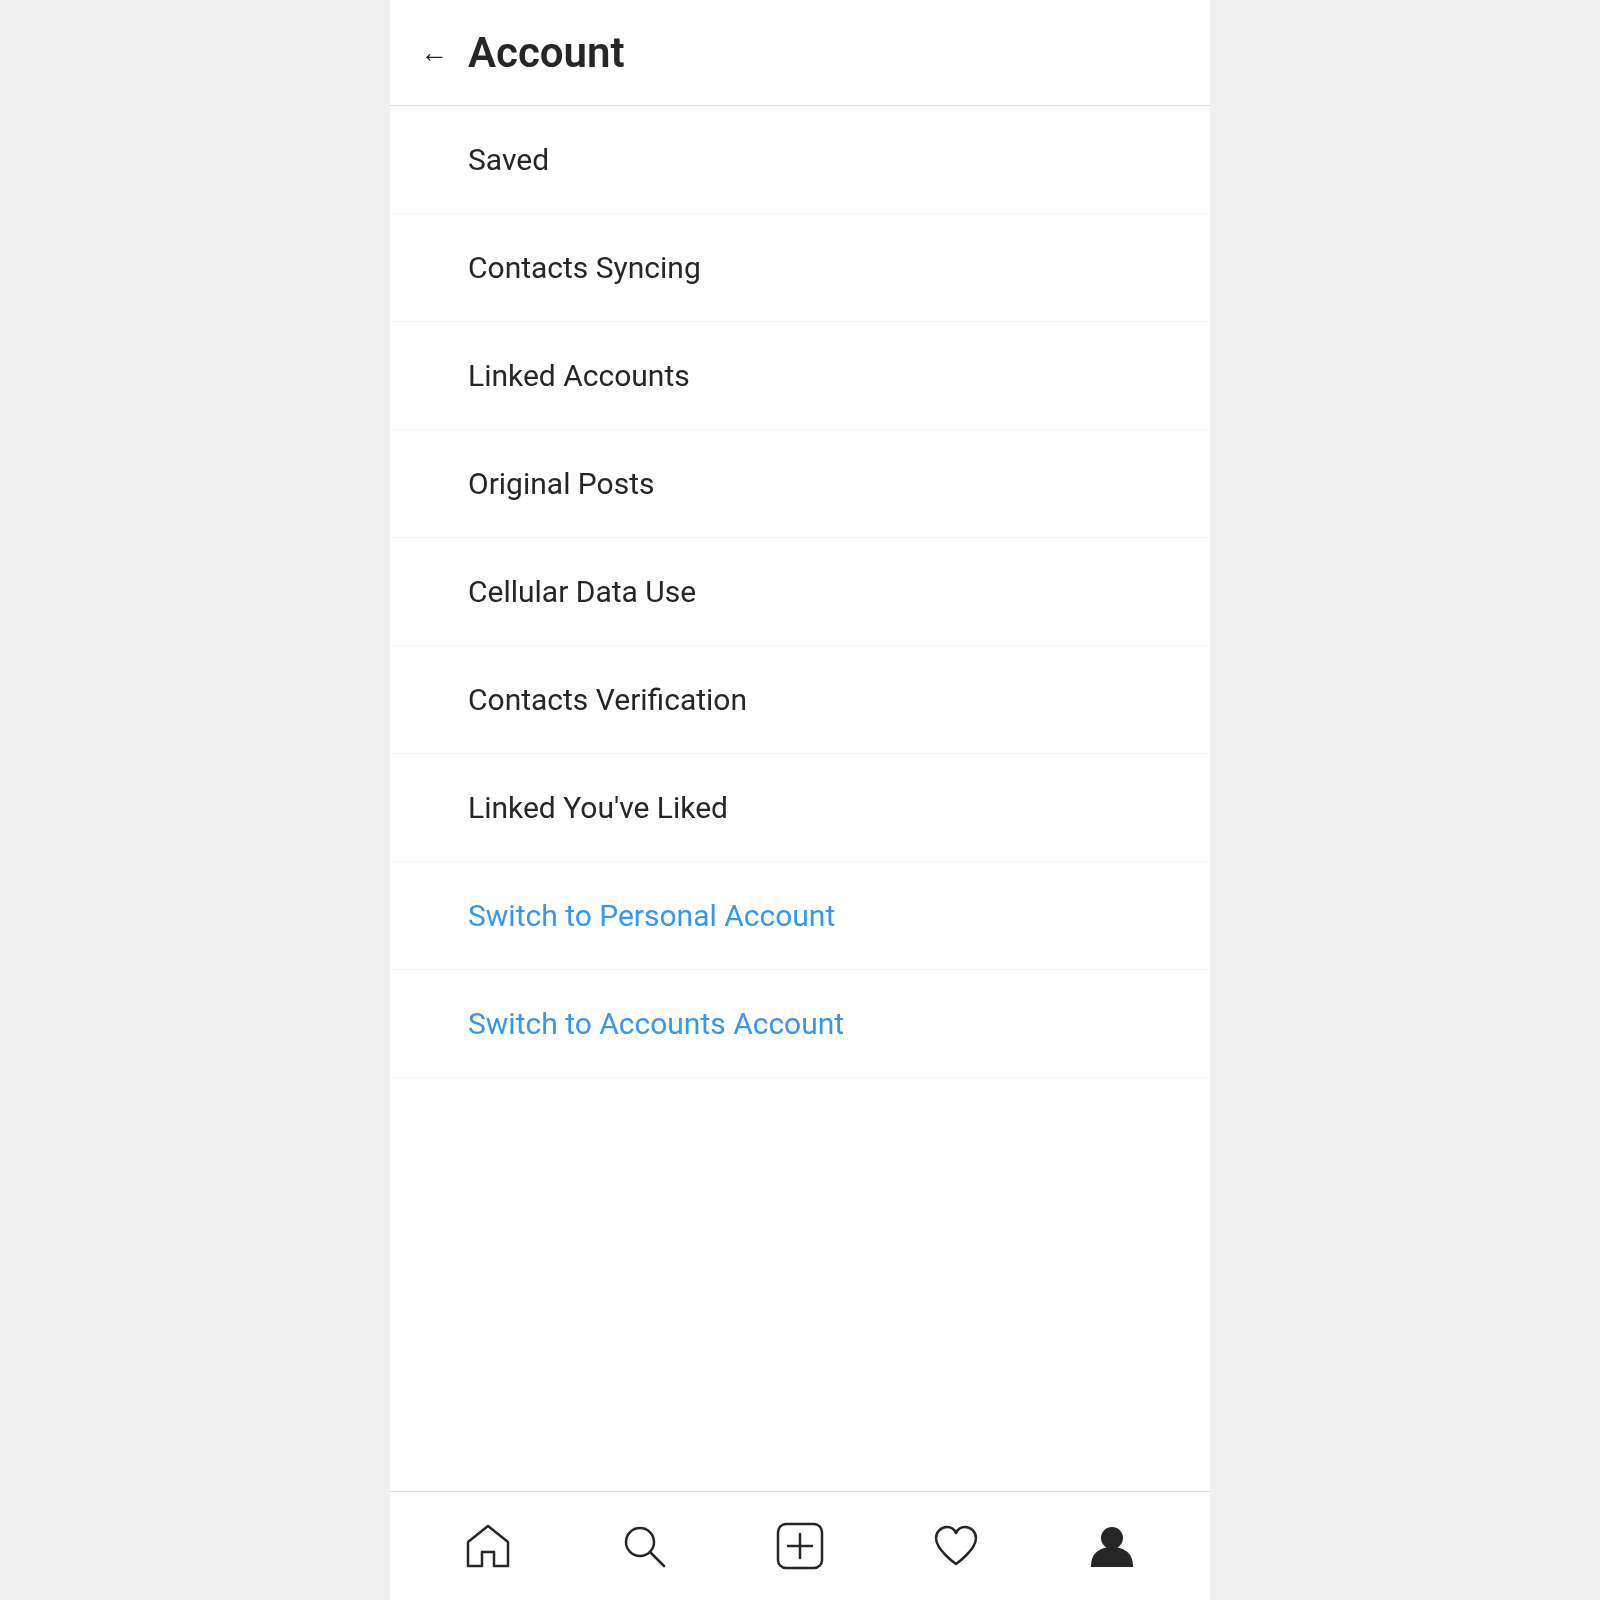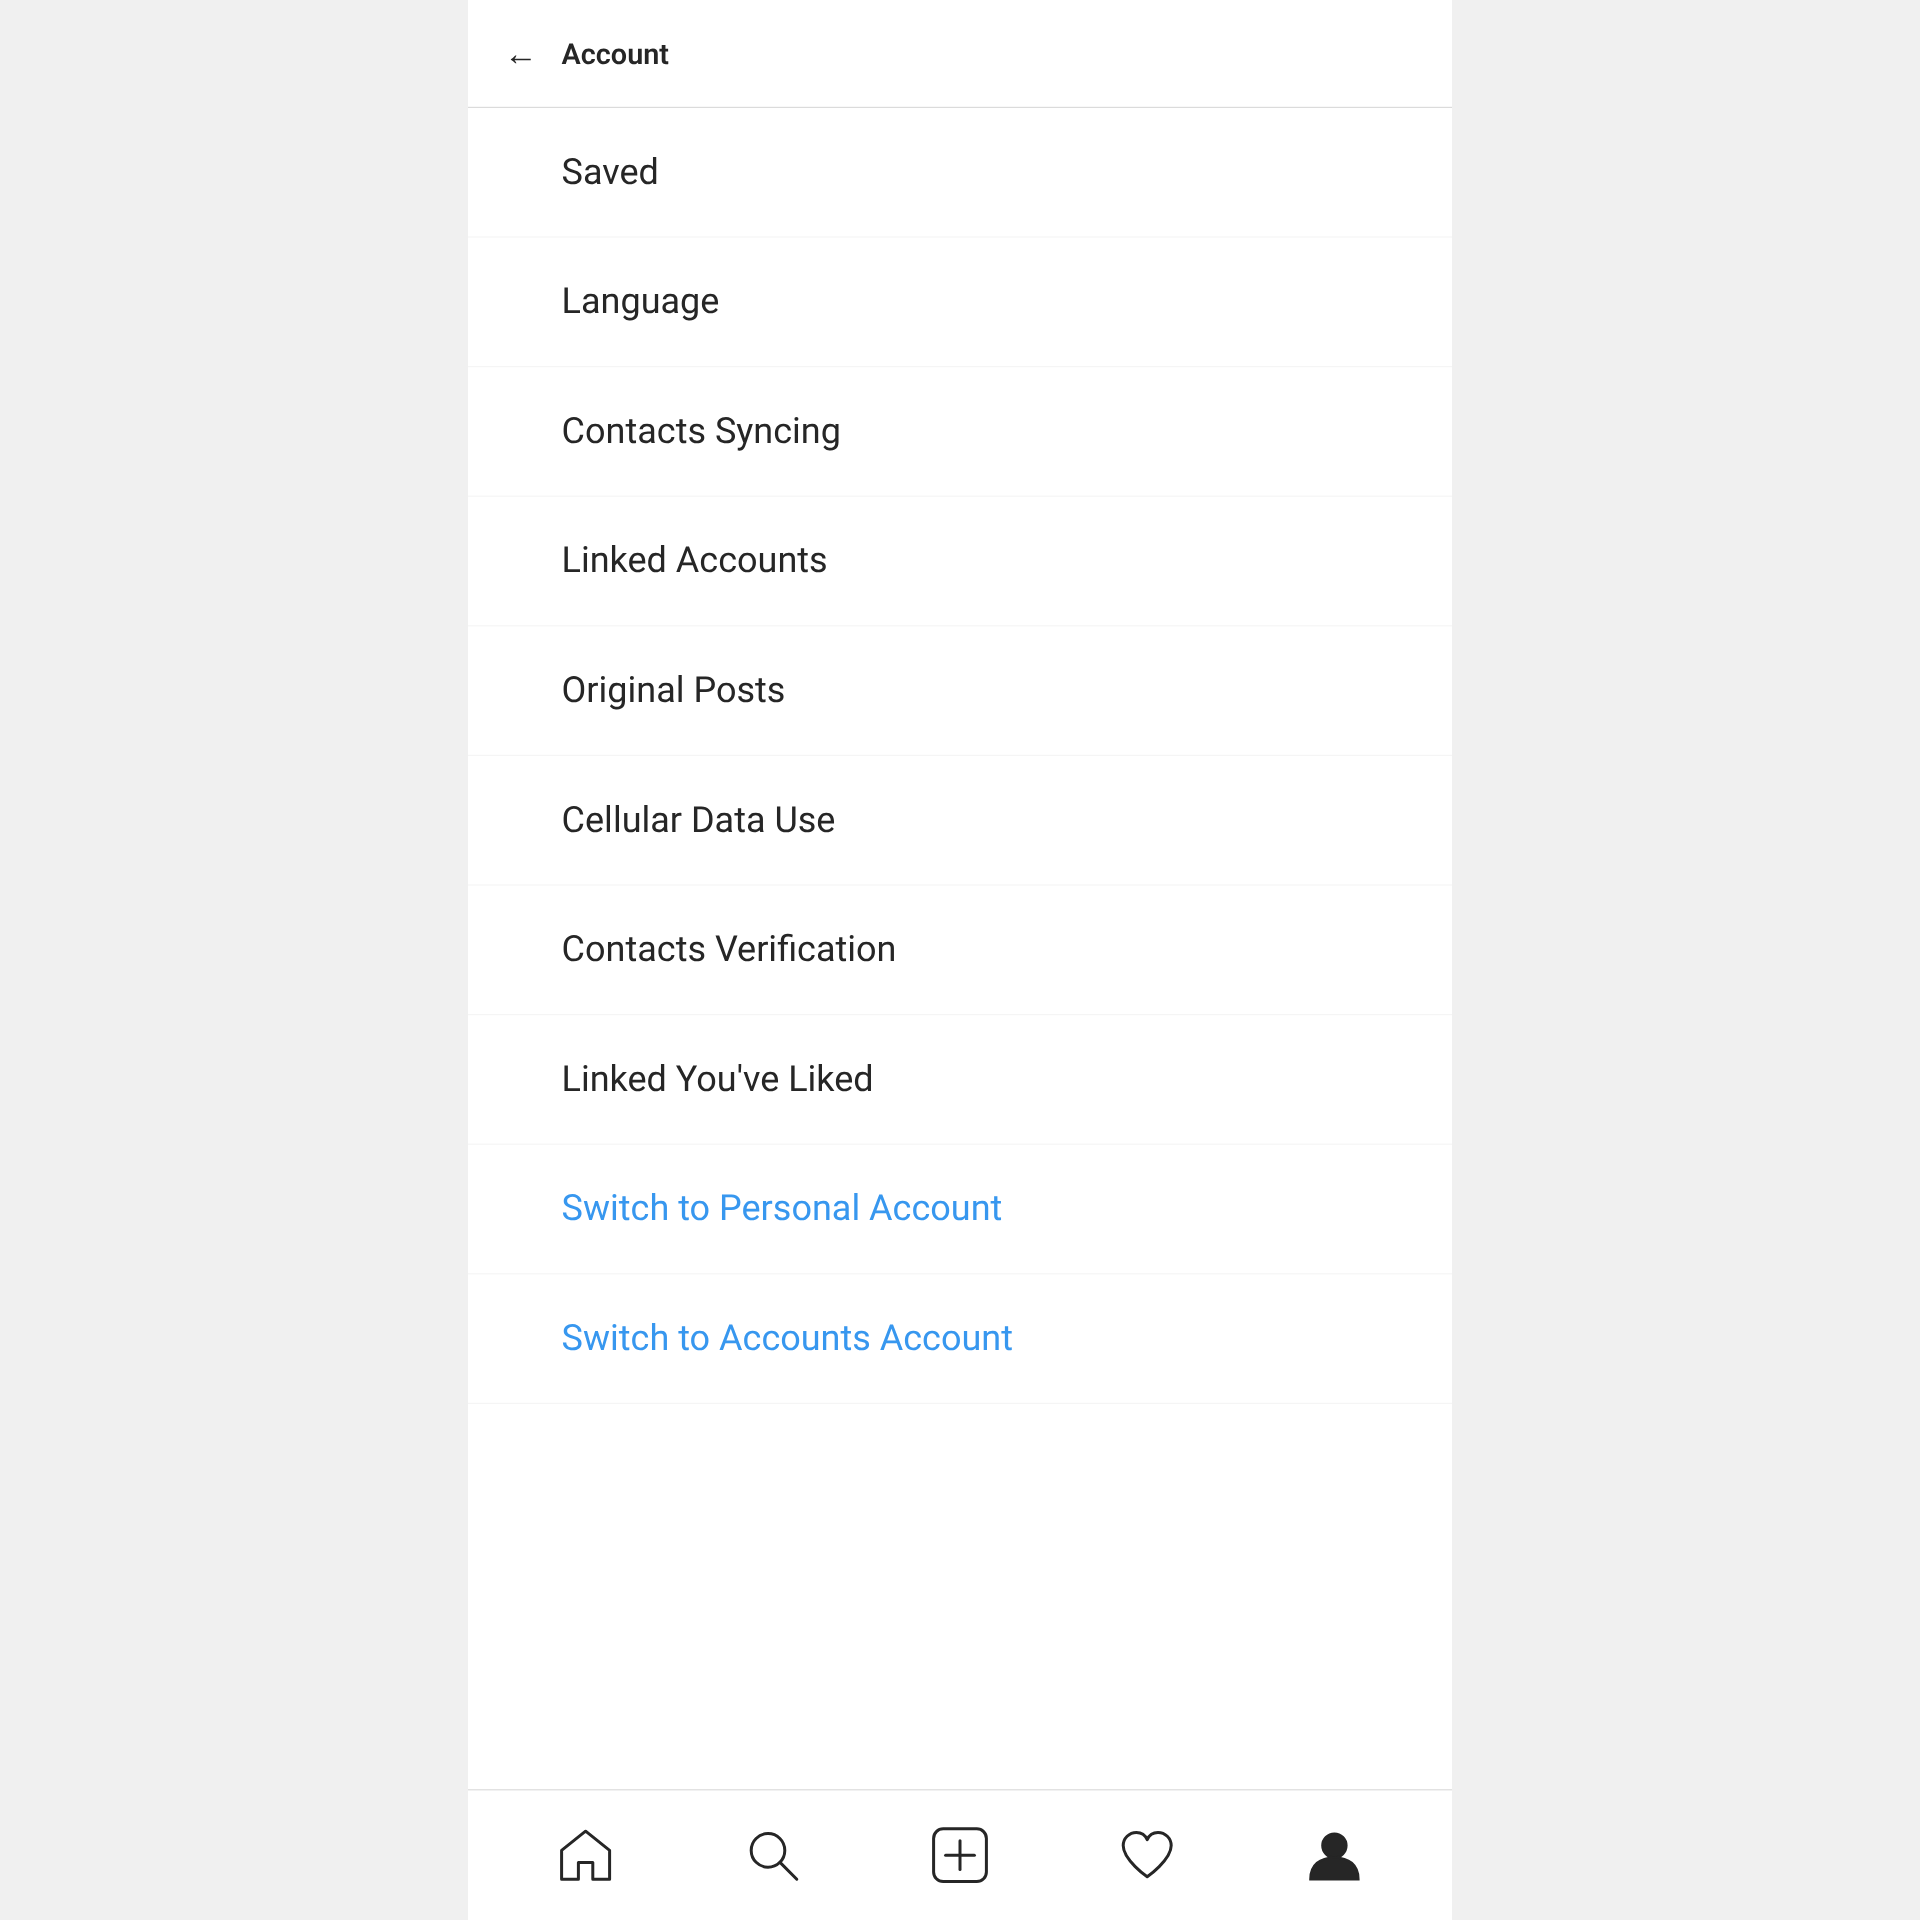--- a/index.html
+++ b/index.html
@@ -43,21 +43,21 @@
       margin-right: 20px;
     }
 
     .back-arrow {
       font-size: 28px;
       color: #262626;
       font-weight: 300;
     }
 
     .header-title {
-      font-size: 24px;
+      font-size: 42px;
       font-weight: 600;
       color: #262626;
     }
 
     .menu-list {
       flex: 1;
       padding: 0;
       overflow-y: auto;
     }
 
@@ -125,23 +125,20 @@
     <span class="header-title">Account</span>
   </div>
 
   <div class="menu-list">
 
     <div class="menu-item">
       <span class="menu-item-label">Saved</span>
     </div>
 
 
-    <div class="menu-item">
-      <span class="menu-item-label">Language</span>
-    </div>
 
     <div class="menu-item">
       <span class="menu-item-label">Contacts Syncing</span>
     </div>
 
     <div class="menu-item">
       <span class="menu-item-label">Linked Accounts</span>
     </div>
 
     <div class="menu-item">

